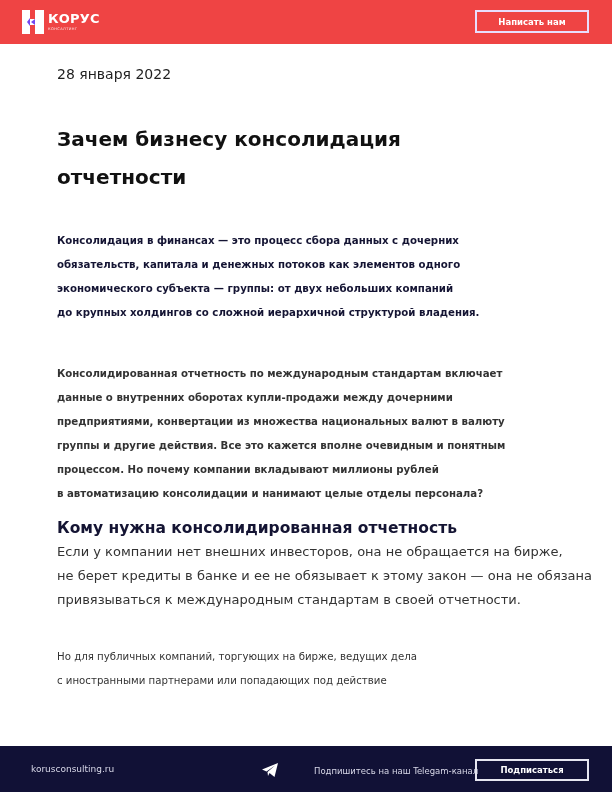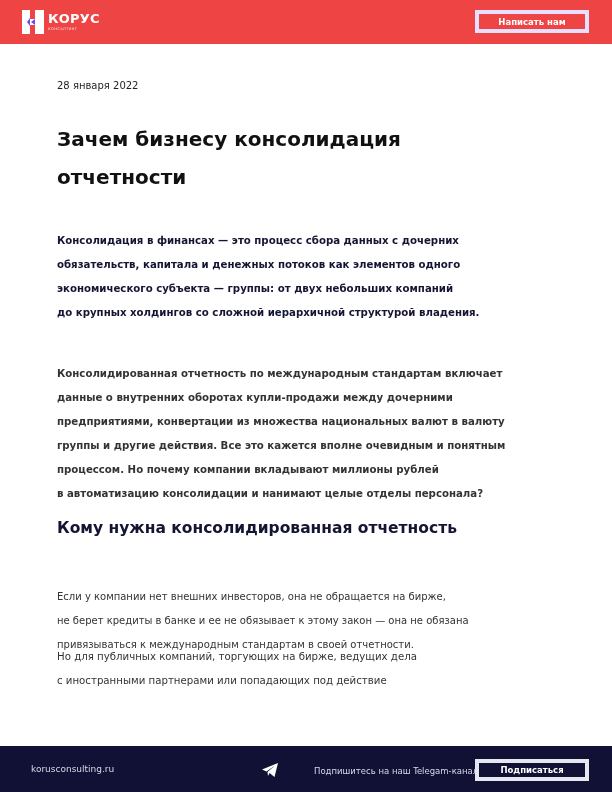--- a/index.html
+++ b/index.html
@@ -11,48 +11,48 @@
       background: #ef4444;
     }
     .logo { position: absolute; left: 22px; top: 10px; height: 24px; display: flex; align-items: center; }
     .logo-mark { width: 22px; height: 24px; position: relative; }
     .logo-mark svg { display: block; }
     .logo-text { margin-left: 4px; display: flex; flex-direction: column; }
     .logo-name { font-family: "DejaVu Sans", sans-serif; font-weight: bold; color: #ffffff; font-size: 13px; letter-spacing: 0.2px; line-height: 14px; }
     .logo-sub { font-size: 3.6px; color: #ffffff; opacity: 0.85; letter-spacing: 0.4px; line-height: 6px; }
 
     .btn-outline {
-      position: absolute; border: 4px solid #a3a3a3; background: transparent;
+      position: absolute; border: 2px solid #a3a3a3; background: transparent;
       color: #ffffff; font-family: "DejaVu Sans", sans-serif; font-weight: bold;
       font-size: 8.5px; display: flex; align-items: center; justify-content: center;
       cursor: pointer;
     }
     .header .btn-outline { left: 475px; top: 10px; width: 114px; height: 23px; border-color: #e8defd; }
 
     .article { position: absolute; left: 57px; top: 0; width: 490px; }
-    .date { position: absolute; top: 80px; left: 0; font-size: 10px; color: #1f1f1f; white-space: nowrap; }
+    .date { position: absolute; top: 66px; left: 0; font-size: 14px; color: #1f1f1f; white-space: nowrap; }
     .title {
       position: absolute; top: 120px; left: 0; width: 420px;
       font-size: 20px; font-weight: bold; line-height: 38px; color: #111111;
     }
     .lead {
       position: absolute; top: 229px; left: 0; width: 490px;
       font-size: 10.2px; font-weight: bold; line-height: 24px; color: #141433;
     }
     .p1 {
       position: absolute; top: 362px; left: 0; width: 490px;
       font-size: 10.2px; line-height: 24px; color: #333333; font-weight: bold;
     }
     .h2 {
       position: absolute; top: 515px; left: 0; width: 490px;
       font-size: 15.5px; font-weight: bold; line-height: 26px; color: #141433;
     }
     .p2 {
-      position: absolute; top: 585px; left: 0; width: 490px;
-      font-size: 10px; line-height: 24px; color: #333333;
+      position: absolute; top: 540px; left: 0; width: 490px;
+      font-size: 13px; line-height: 24px; color: #333333;
     }
     .p3 {
       position: absolute; top: 645px; left: 0; width: 490px;
       font-size: 10.2px; line-height: 24px; color: #333333;
     }
     .line { display: block; white-space: nowrap; }
 
     .footer {
       position: absolute; left: 0; top: 746px; width: 612px; height: 46px;
       background: #111136;

